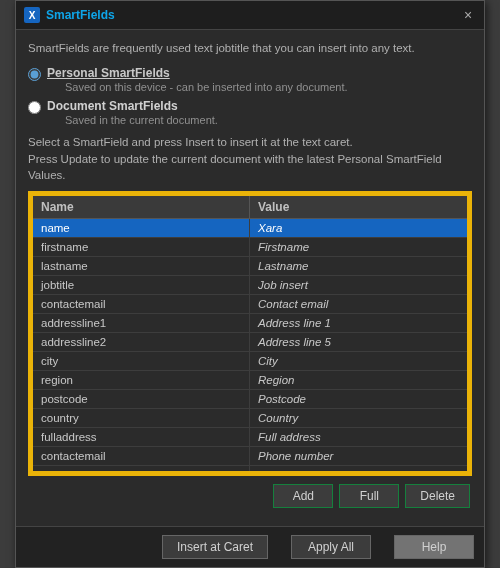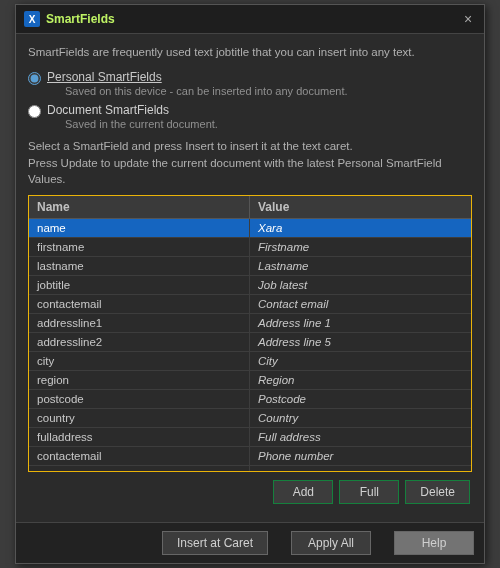--- a/index.html
+++ b/index.html
@@ -42,21 +42,21 @@
       display: flex;
       align-items: center;
       justify-content: center;
       font-size: 10px;
       font-weight: bold;
       color: white;
     }
     .title-bar-title {
       font-size: 12px;
       font-weight: 600;
-      color: #bef264;
+      color: #0ea5e9;
     }
     .close-btn {
       width: 16px;
       height: 16px;
       cursor: pointer;
       color: #aaa;
       font-size: 14px;
       display: flex;
       align-items: center;
       justify-content: center;
@@ -79,39 +79,40 @@
       margin-bottom: 6px;
     }
     .radio-option input[type="radio"] {
       margin-right: 6px;
       margin-top: 2px;
       accent-color: #5a9fd4;
     }
     .radio-label {
       font-size: 12px;
       color: #d0d0d0;
+      font-weight: bold;
     }
     .radio-label .label-main {
       text-decoration: underline;
       color: #c8c8c8;
     }
     .radio-sublabel {
       color: #909090;
       font-size: 11px;
       margin-left: 18px;
       margin-top: 1px;
     }
     .instruction {
       color: #b0b0b0;
       font-size: 11.5px;
       margin-bottom: 8px;
       line-height: 1.4;
     }
     .table-wrapper {
-      border: 1px solid #eab308;
+      border: 5px solid #eab308;
       overflow: hidden;
       margin-bottom: 8px;
     }
     .table-header {
       display: grid;
       grid-template-columns: 1fr 1fr;
       background: #3a3a3a;
       border-bottom: 1px solid #555;
     }
     .table-header-cell {
@@ -264,21 +265,21 @@
           <div class="table-row">
             <div class="table-cell">firstname</div>
             <div class="table-cell">Firstname</div>
           </div>
           <div class="table-row">
             <div class="table-cell">lastname</div>
             <div class="table-cell">Lastname</div>
           </div>
           <div class="table-row">
             <div class="table-cell">jobtitle</div>
-            <div class="table-cell">Job latest</div>
+            <div class="table-cell">Job insert</div>
           </div>
           <div class="table-row">
             <div class="table-cell">contactemail</div>
             <div class="table-cell">Contact email</div>
           </div>
           <div class="table-row">
             <div class="table-cell">addressline1</div>
             <div class="table-cell">Address line 1</div>
           </div>
           <div class="table-row">

